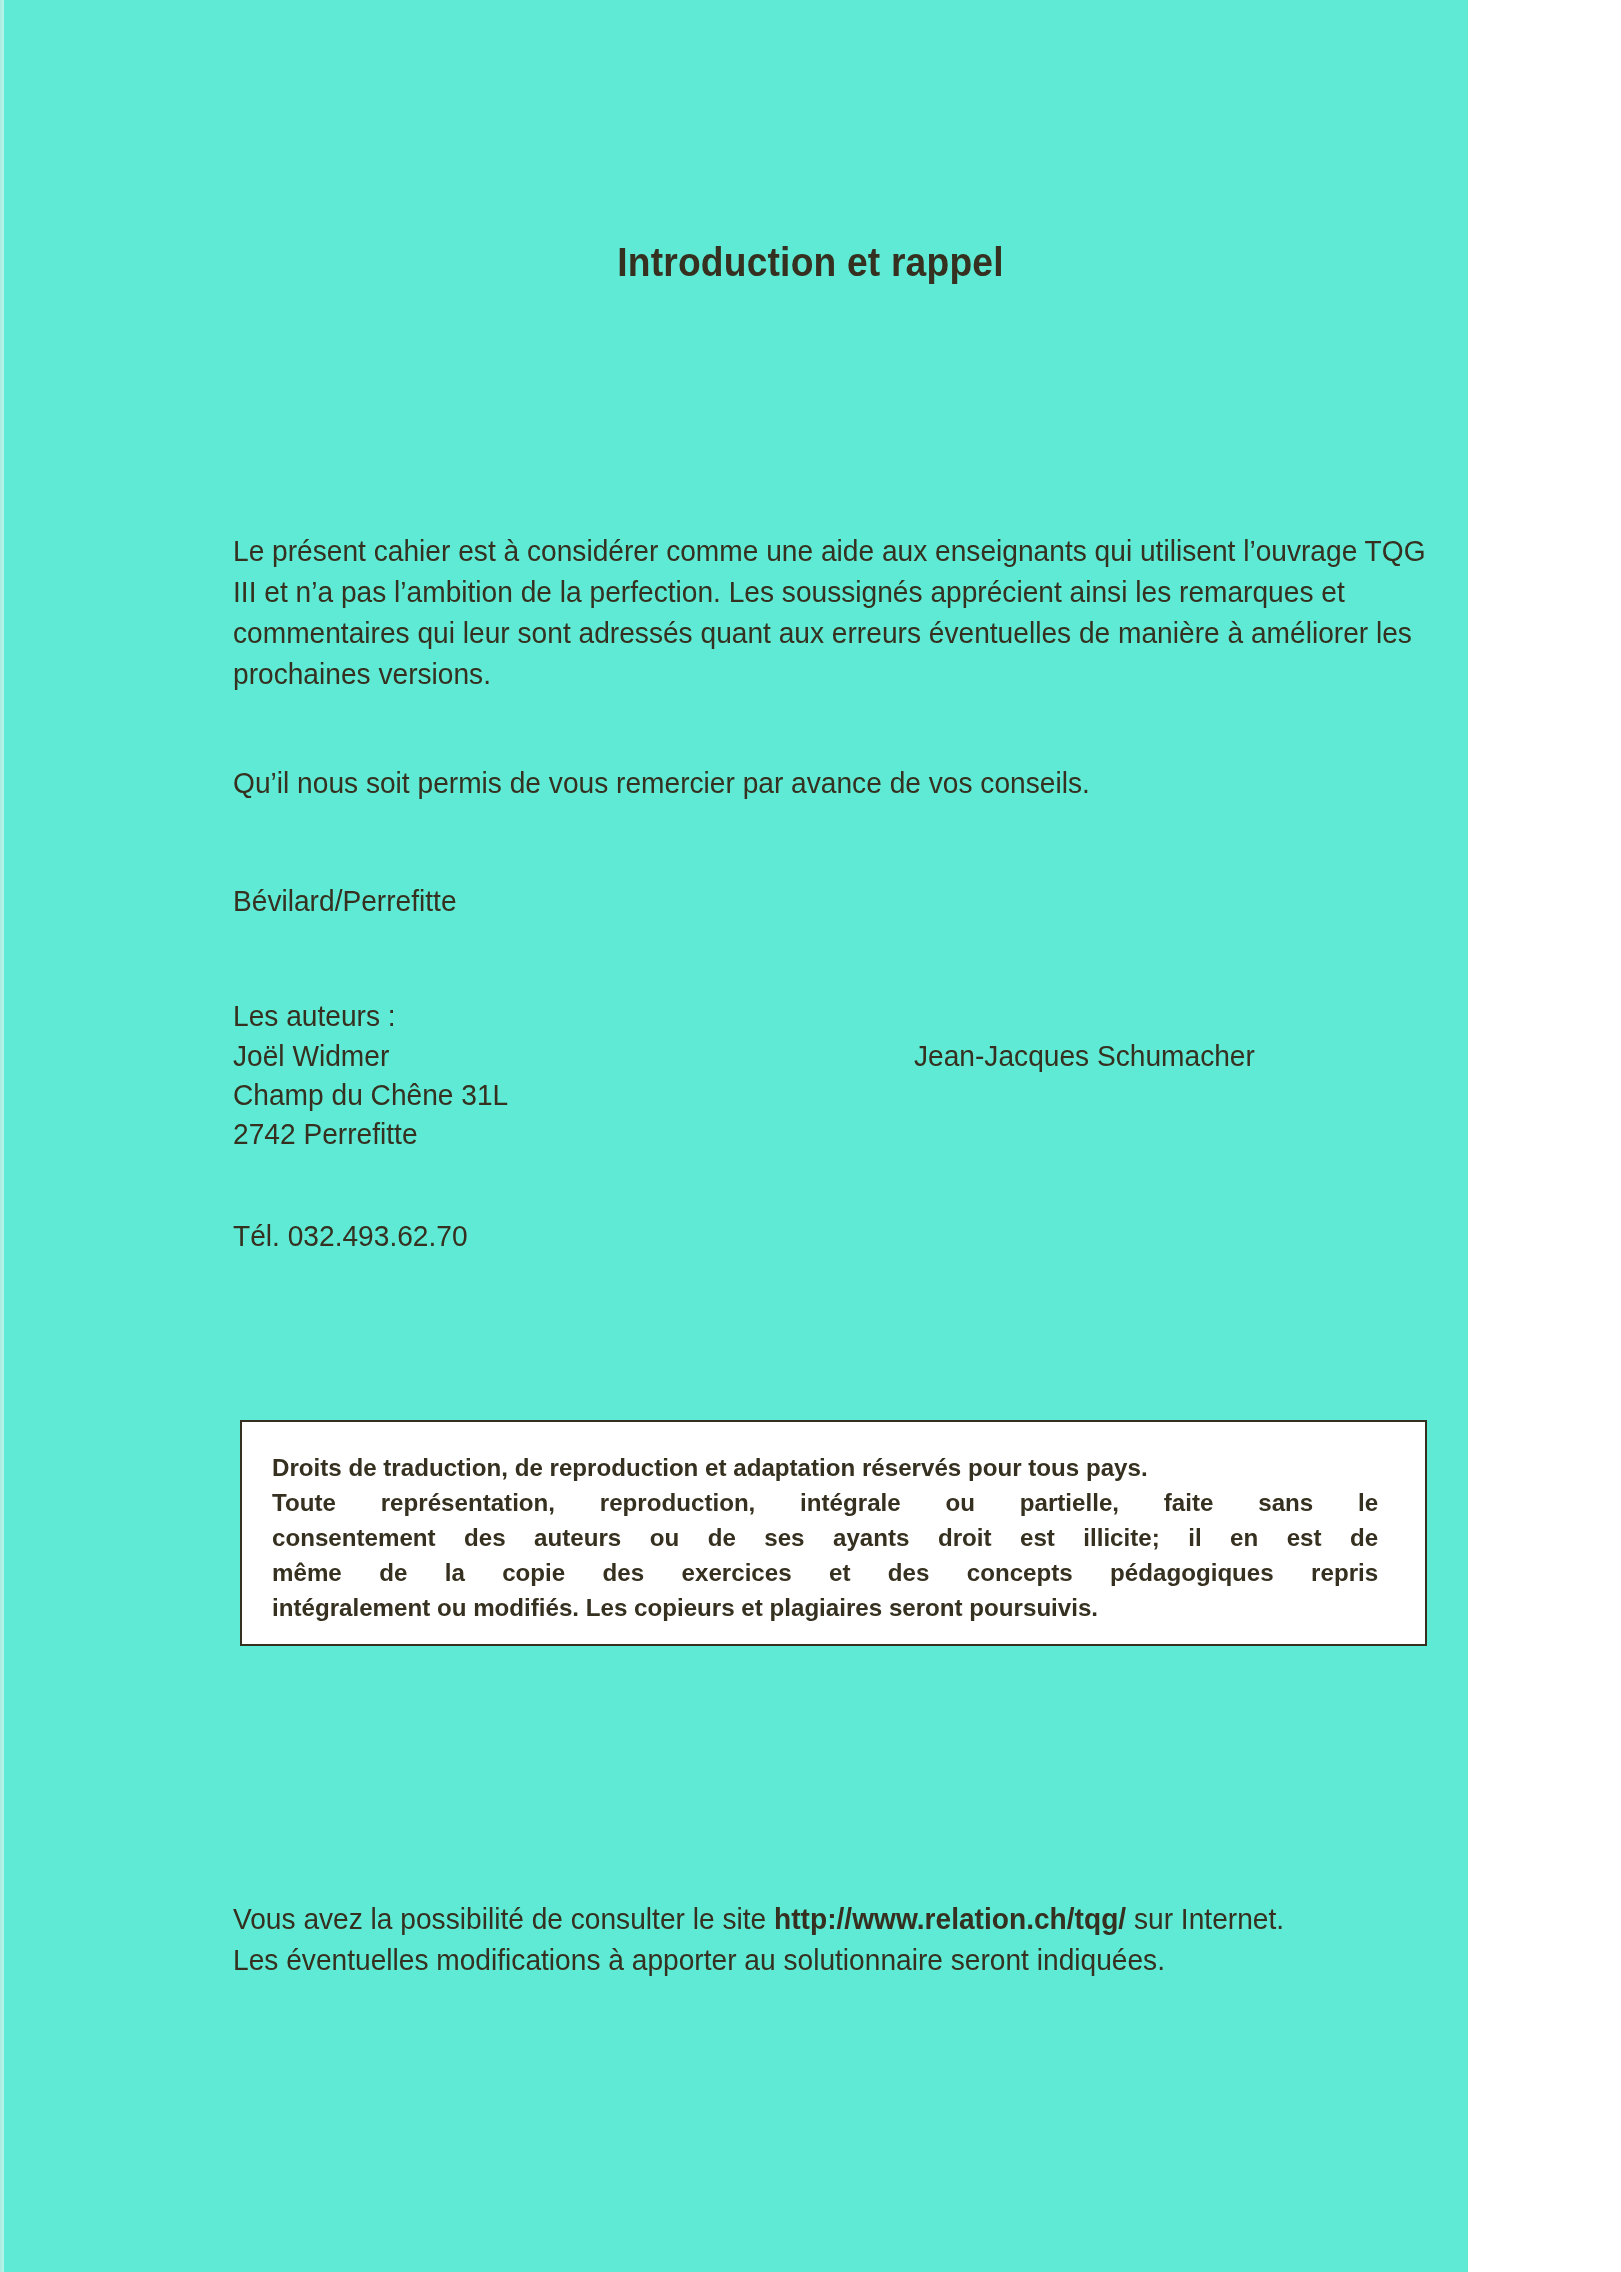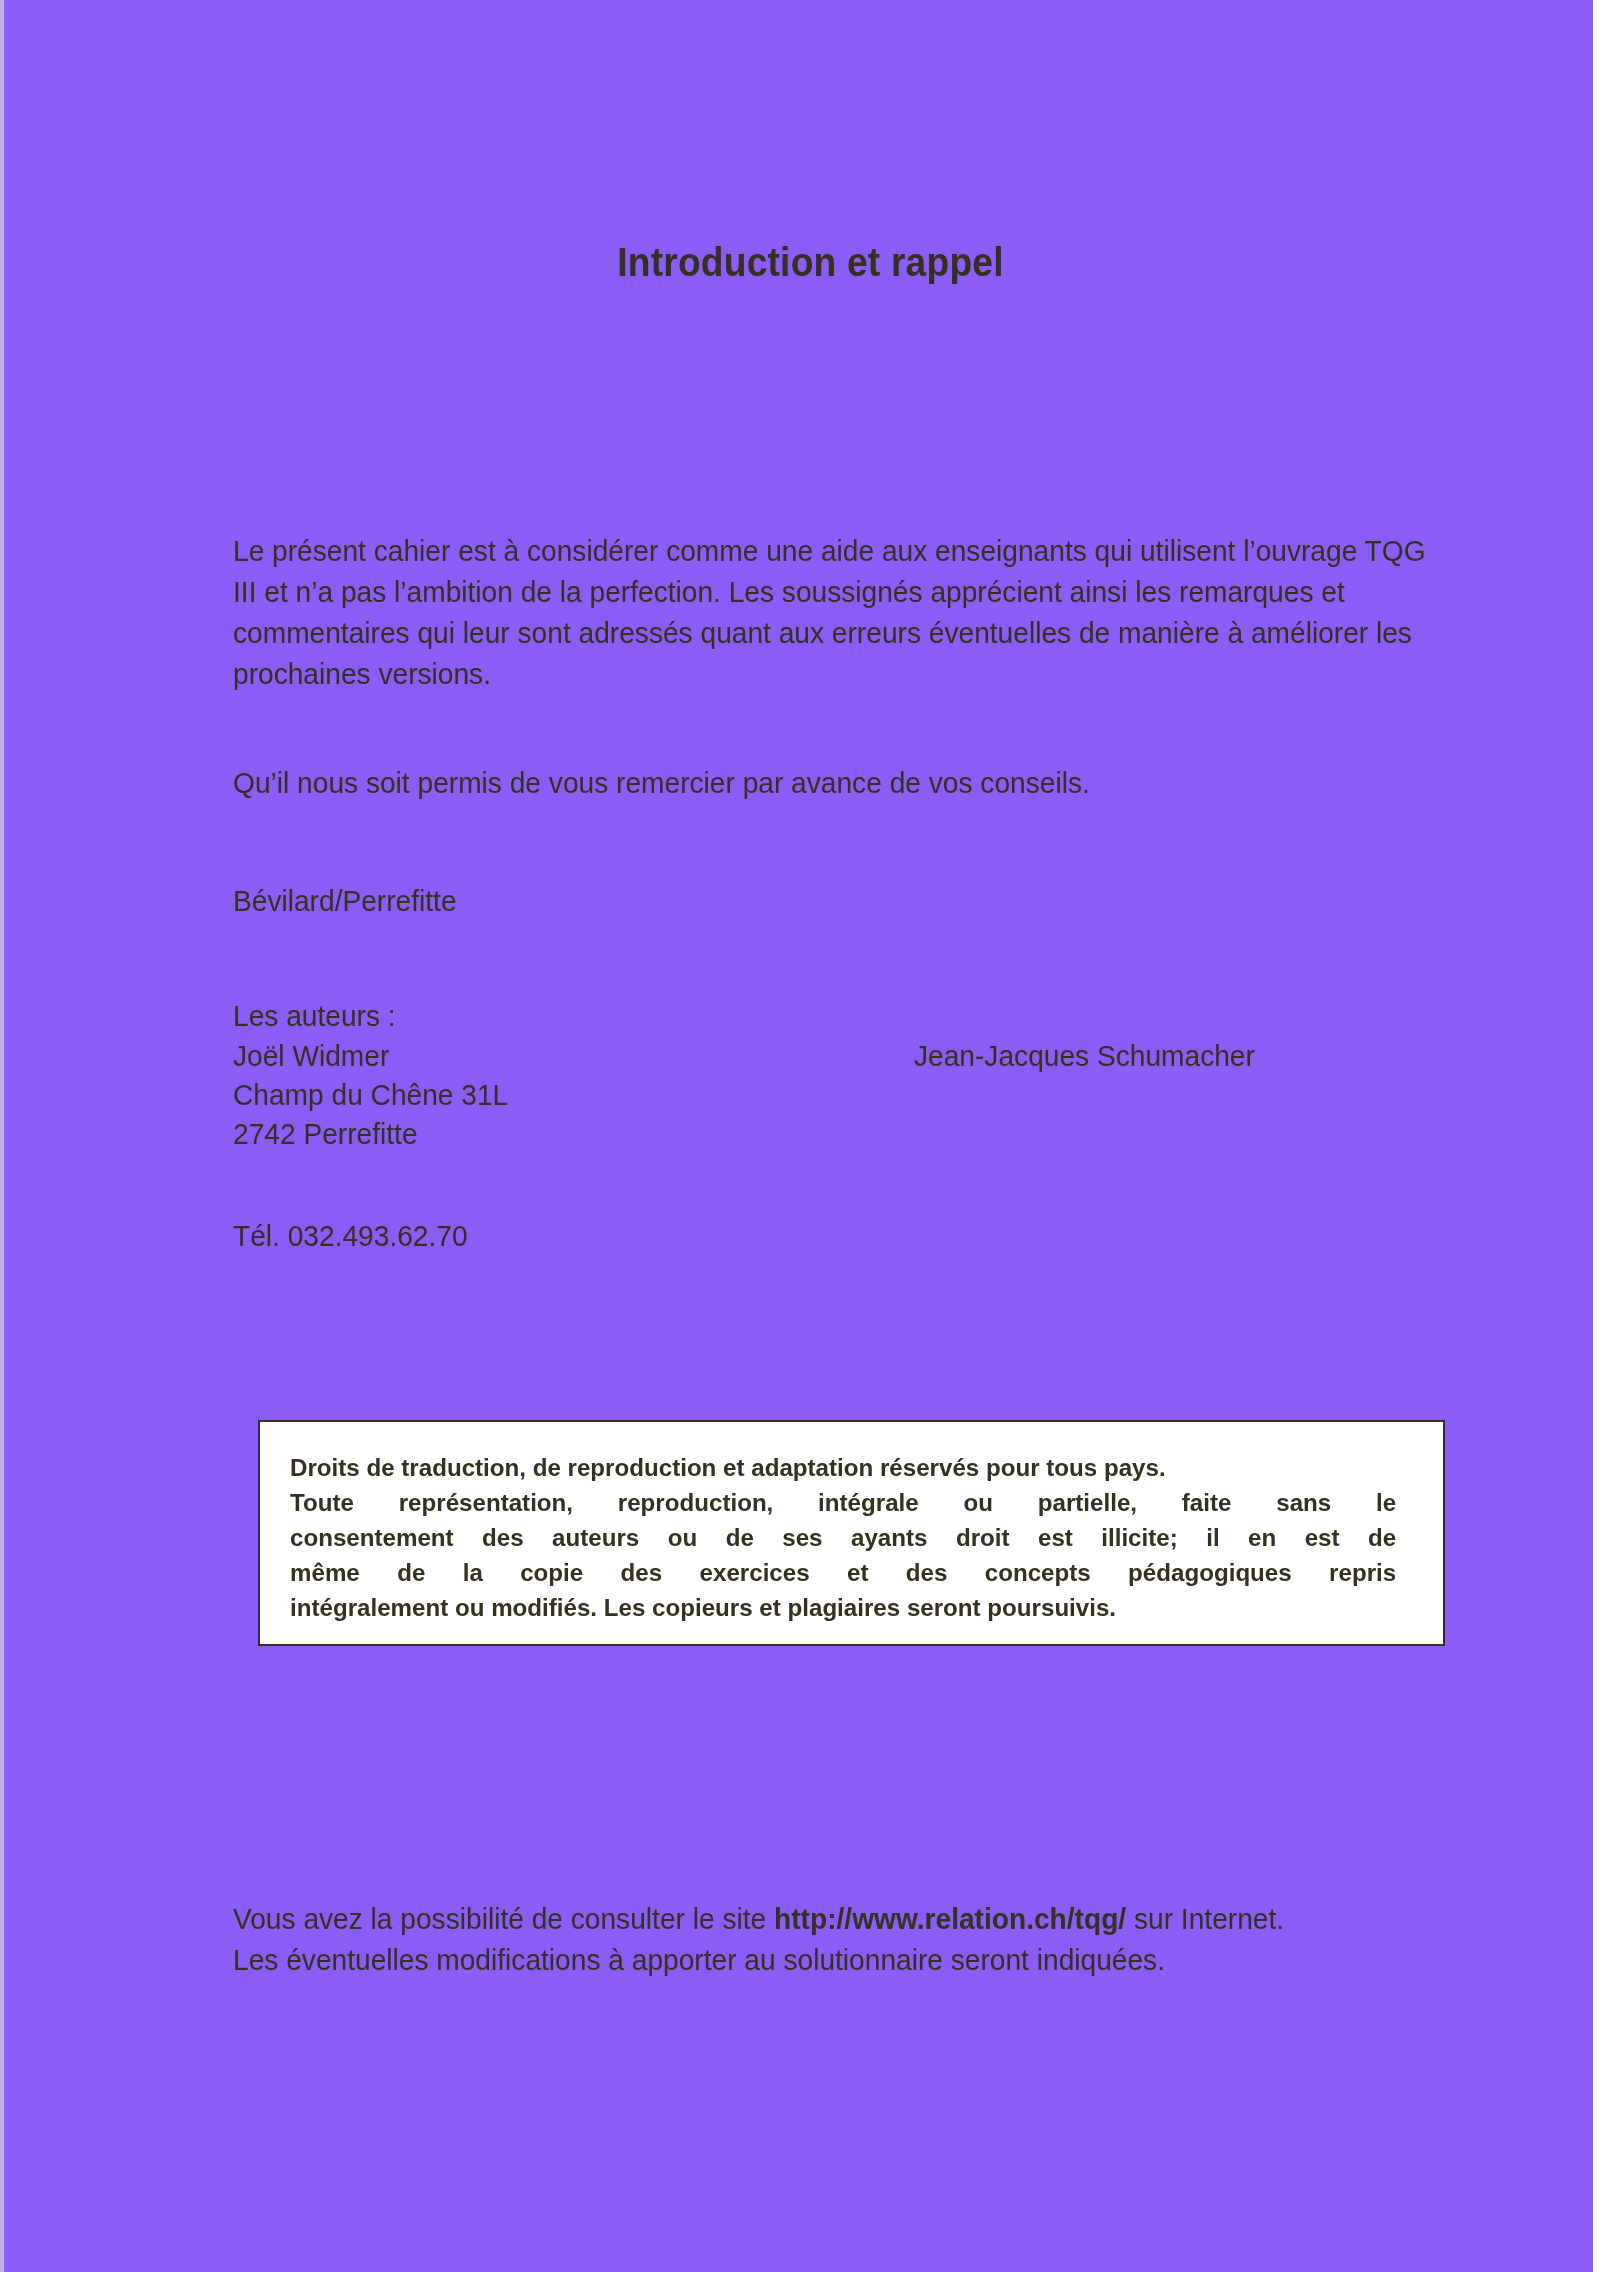--- a/index.html
+++ b/index.html
@@ -4,23 +4,23 @@
 <title>Introduction et rappel</title>
 <style>
   html, body {
     margin: 0;
     padding: 0;
     background: #ffffff;
   }
 
   .page {
     position: relative;
-    width: 1593px;
+    width: 1468px;
     height: 2273px;
-    background: #8b5cf6;
+    background: #5eead4;
     overflow: hidden;
     font-family: "Liberation Sans", "DejaVu Sans", sans-serif;
     color: #35301f;
     text-decoration: underline;
     -webkit-font-smoothing: antialiased;
   }
 
   
   .scan-edge-left {
     position: absolute;
@@ -96,21 +96,21 @@
     transform-origin: left top;
   }
   .author-col.left  { left: 0px;   width: 574px; }
   .author-col.right { left: 681px; width: 540px; }
 
   #phone-line { top: 1187px; width: 591px; }
 
   
   .copyright-box {
     position: absolute;
-    left: 258px;
+    left: 240px;
     top: 1420px;
     width: 1187px;
     height: 226px;
     border: 2.5px solid #35301f;
     box-sizing: border-box;
     background: #ffffff;
   }
   .copyright-text {
     position: absolute;
     left: 30px;

